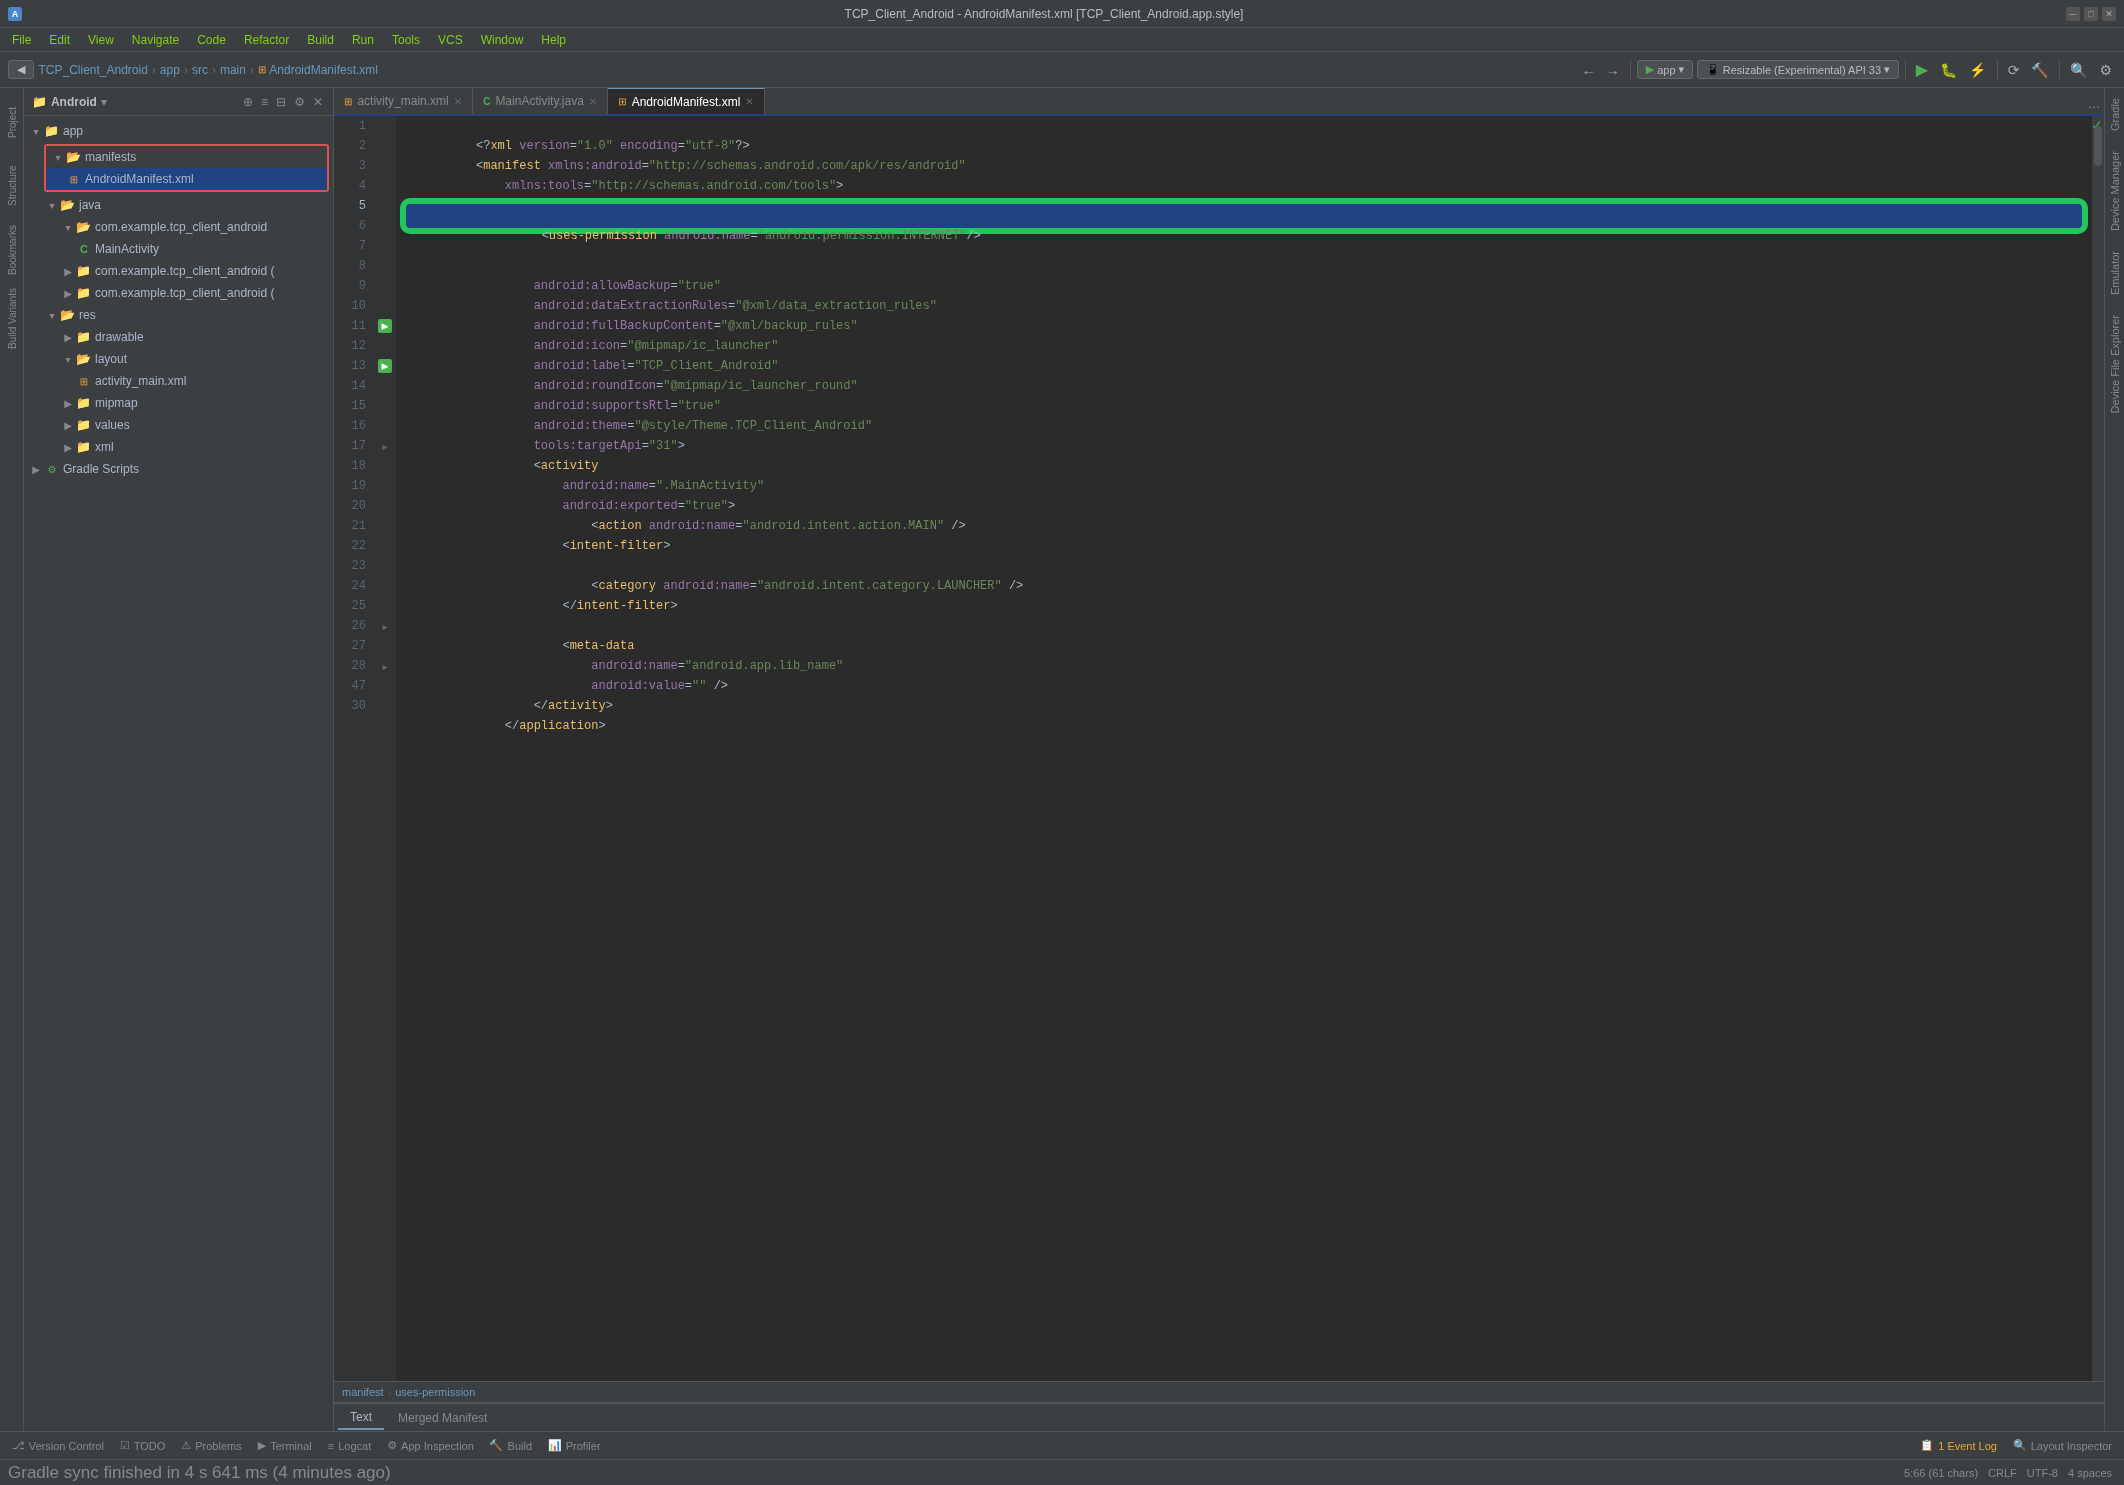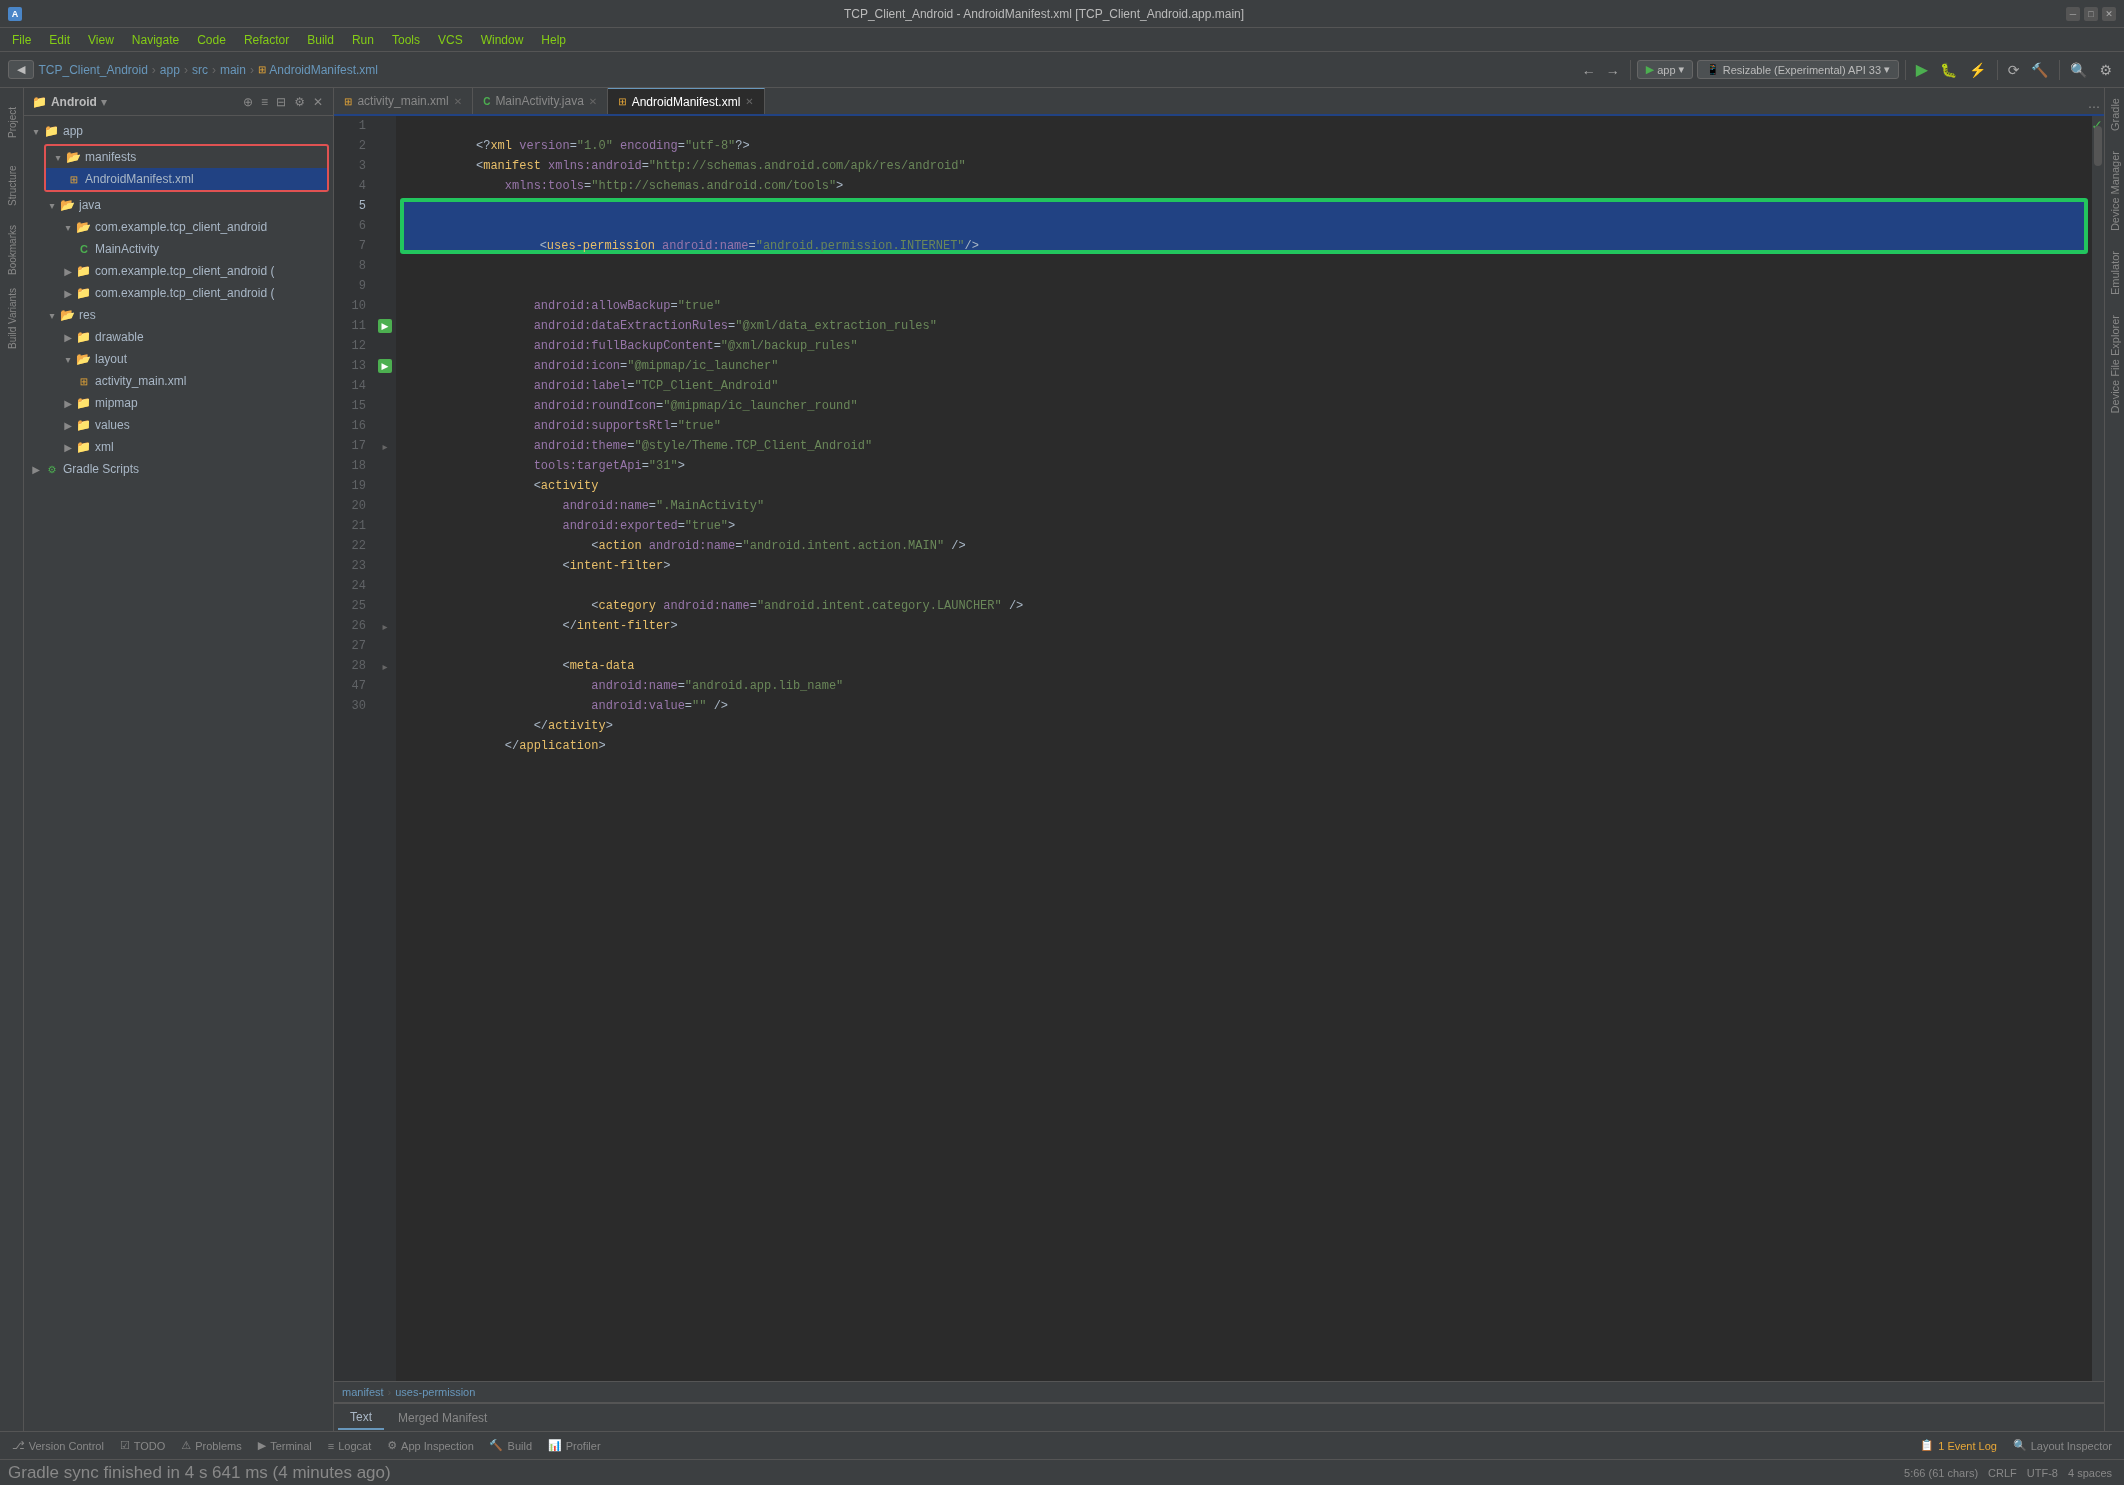--- a/index.html
+++ b/index.html
@@ -438,21 +438,21 @@
       left: 2px;
       top: 10px;
       height: 40px;
     }
   </style>
 </head>
 <body>
 
 <div id="title-bar">
   <div class="window-icon">A</div>
-  <div class="title-text">TCP_Client_Android - AndroidManifest.xml [TCP_Client_Android.app.main]</div>
+  <div class="title-text">TCP_Client_Android - AndroidManifest.xml [TCP_Client_Android.app.style]</div>
   <div class="window-controls">
     <div class="win-btn">─</div>
     <div class="win-btn">□</div>
     <div class="win-btn">✕</div>
   </div>
 </div>
 
 <div id="menu-bar">
   <div class="menu-item">File</div>
   <div class="menu-item">Edit</div>
@@ -748,21 +748,21 @@
           <span class="xml-bracket">&lt;</span><span class="xml-tag">manifest</span> <span class="xml-attr">xmlns:android</span><span class="xml-bracket">=</span><span class="xml-value">"http://schemas.android.com/apk/res/android"</span>
         </div>
 
         <div class="code-line-content">
           <span>    </span><span class="xml-attr">xmlns:tools</span><span class="xml-bracket">=</span><span class="xml-value">"http://schemas.android.com/tools"</span><span class="xml-bracket">&gt;</span>
         </div>
 
         <div class="code-line-content">&nbsp;</div>
 
         <div style="position:relative;margin:2px 4px;">
-          <div style="border: 4px solid #22c55e; border-radius: 3px; padding: 14px 2px; background: #214283;">
+          <div style="border: 6px solid #22c55e; border-radius: 10px; padding: 2px 2px; background: #214283;">
             <div class="code-line-content line-selected" style="background:transparent;padding:0 4px;">
               <span style="color:#a9b7c6;">    </span><span class="xml-bracket">&lt;</span><span class="xml-tag">uses-permission</span> <span class="xml-attr">android:name</span><span class="xml-bracket">=</span><span class="xml-value">"android.permission.INTERNET"</span><span class="xml-bracket">/&gt;</span>
             </div>
           </div>
         </div>
 
         <div class="code-line-content">&nbsp;</div>
 
 
         <div class="code-line-content">

